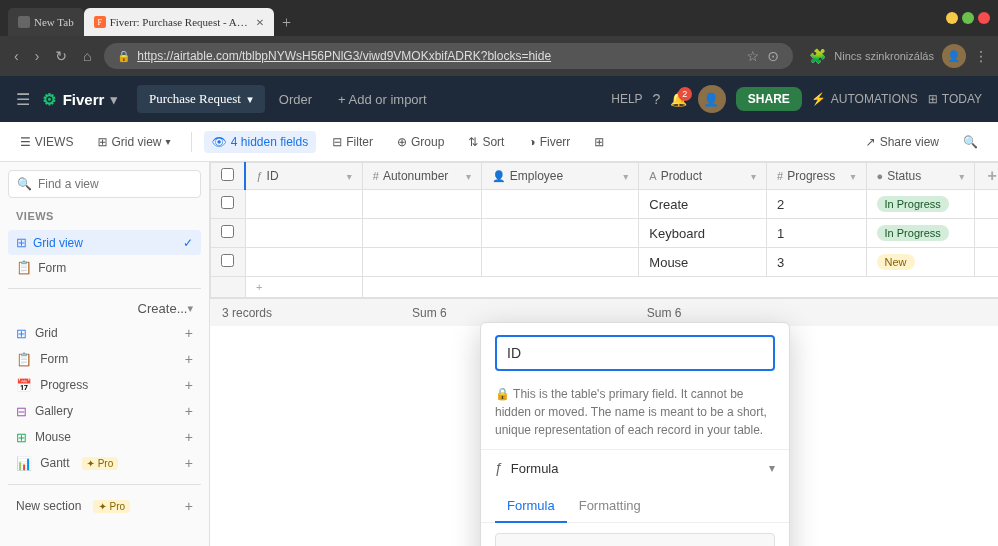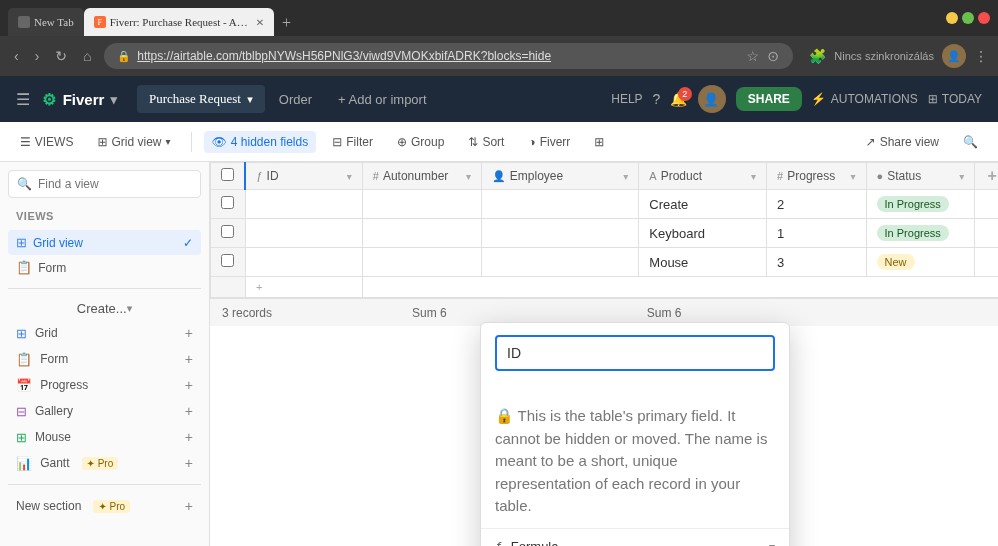--- a/index.html
+++ b/index.html
@@ -56,21 +56,21 @@
 
     
     .sidebar { width: 210px; background: #fafafa; border-right: 1px solid #e0e0e0; padding: 8px; overflow-y: auto; flex-shrink: 0; }
     .sidebar-search { display: flex; align-items: center; gap: 6px; padding: 6px 8px; border-radius: 4px; background: #fff; border: 1px solid #e0e0e0; margin-bottom: 8px; }
     .sidebar-search input { border: none; outline: none; font-size: 12px; color: #555; flex: 1; background: transparent; }
     .views-header { display: flex; align-items: center; justify-content: space-between; padding: 4px 8px; color: #888; font-size: 11px; font-weight: 600; text-transform: uppercase; letter-spacing: 0.5px; margin-bottom: 4px; }
     .sidebar-item { display: flex; align-items: center; gap: 6px; padding: 5px 8px; border-radius: 4px; cursor: pointer; color: #555; font-size: 12px; }
     .sidebar-item.active { background: #e8f0fe; color: #1a73e8; font-weight: 500; }
     .sidebar-item .check { color: #1a73e8; font-size: 12px; margin-left: auto; }
     .sidebar-divider { height: 1px; background: #e0e0e0; margin: 8px 0; }
-    .create-header { display: flex; align-items: center; justify-content: center; padding: 4px 8px; color: #555; font-size: 13px; cursor: pointer; }
+    .create-header { display: flex; align-items: center; justify-content: flex-end; padding: 4px 8px; color: #555; font-size: 13px; cursor: pointer; }
     .create-header .chevron { color: #888; font-size: 11px; }
     .sidebar-create-item { display: flex; align-items: center; gap: 8px; padding: 5px 8px; border-radius: 4px; cursor: pointer; color: #555; font-size: 12px; }
     .sidebar-create-item .plus { color: #888; margin-left: auto; font-size: 14px; }
     .pro-badge { background: #fff3cd; color: #856404; font-size: 10px; padding: 1px 5px; border-radius: 3px; margin-left: 4px; }
 
     
     .spreadsheet-area { flex: 1; overflow: auto; position: relative; }
     .spreadsheet-table { border-collapse: collapse; width: 100%; min-width: 800px; }
     .spreadsheet-table th, .spreadsheet-table td { border: 1px solid #e0e0e0; }
     .col-header-cell { background: #f5f5f5; padding: 0; position: relative; }
@@ -82,21 +82,21 @@
     .status-badge { display: inline-block; padding: 2px 8px; border-radius: 12px; font-size: 11px; font-weight: 500; }
     .status-in-progress { background: #d4edda; color: #155724; }
     .status-new { background: #fff3cd; color: #856404; }
     .bottom-bar { height: 28px; background: #f5f5f5; border-top: 1px solid #e0e0e0; display: flex; align-items: center; padding: 0 12px; font-size: 12px; color: #666; gap: 20px; }
 
     
     .popup-overlay { position: absolute; top: 0; left: 0; right: 0; bottom: 0; z-index: 100; pointer-events: none; }
     .field-editor-popup { position: absolute; top: 160px; left: 270px; width: 310px; background: white; border-radius: 6px; box-shadow: 0 8px 30px rgba(0,0,0,0.2); border: 1px solid #ddd; pointer-events: all; }
     .popup-field-name-row { padding: 12px 14px 10px; }
     .popup-field-input { width: 100%; border: 2px solid #1a73e8; border-radius: 4px; padding: 8px 10px; font-size: 14px; font-weight: 500; color: #333; outline: none; }
-    .popup-note { padding: 4px 14px 10px; font-size: 15px; color: #777; line-height: 1.5; margin-top: 20px; }
+    .popup-note { padding: 4px 14px 10px; font-size: 12px; color: #777; line-height: 1.5; }
     .popup-type-section { border-top: 1px solid #eee; }
     .popup-type-header { display: flex; align-items: center; justify-content: space-between; padding: 10px 14px; cursor: pointer; }
     .popup-type-header .type-label { display: flex; align-items: center; gap: 8px; font-size: 13px; color: #333; font-weight: 500; }
     .popup-type-header .type-icon { color: #666; font-size: 14px; }
     .popup-type-header .chevron { color: #888; font-size: 12px; }
     .popup-tabs { display: flex; border-bottom: 1px solid #eee; padding: 0 14px; margin-top: 4px; }
     .popup-tab { padding: 8px 12px; font-size: 13px; color: #888; cursor: pointer; border-bottom: 2px solid transparent; margin-bottom: -1px; }
     .popup-tab.active { color: #1a73e8; border-bottom-color: #1a73e8; font-weight: 500; }
     .popup-formula-area { padding: 10px 14px; }
     .formula-editor { background: #f8f8f8; border: 1px solid #e0e0e0; border-radius: 4px; padding: 10px; font-family: monospace; font-size: 13px; color: #2d7a2d; min-height: 60px; }
@@ -417,20 +417,21 @@
               <div class="type-label">
                 <span class="type-icon">ƒ</span>
                 <span>Formula</span>
               </div>
               <span class="chevron">▾</span>
             </div>
           </div>
 
           <div class="popup-tabs">
             <div class="popup-tab active">Formula</div>
+            <div class="popup-tab">Formatting</div>
           </div>
 
           <div class="popup-formula-area">
             <div class="formula-editor" contenteditable="true" style="">CONCATENATE("PR-",Autonumber,"/",YEAR(TODAY()))</div>
           </div>
 
         </div>
       </div>
     </div>
   </div>

